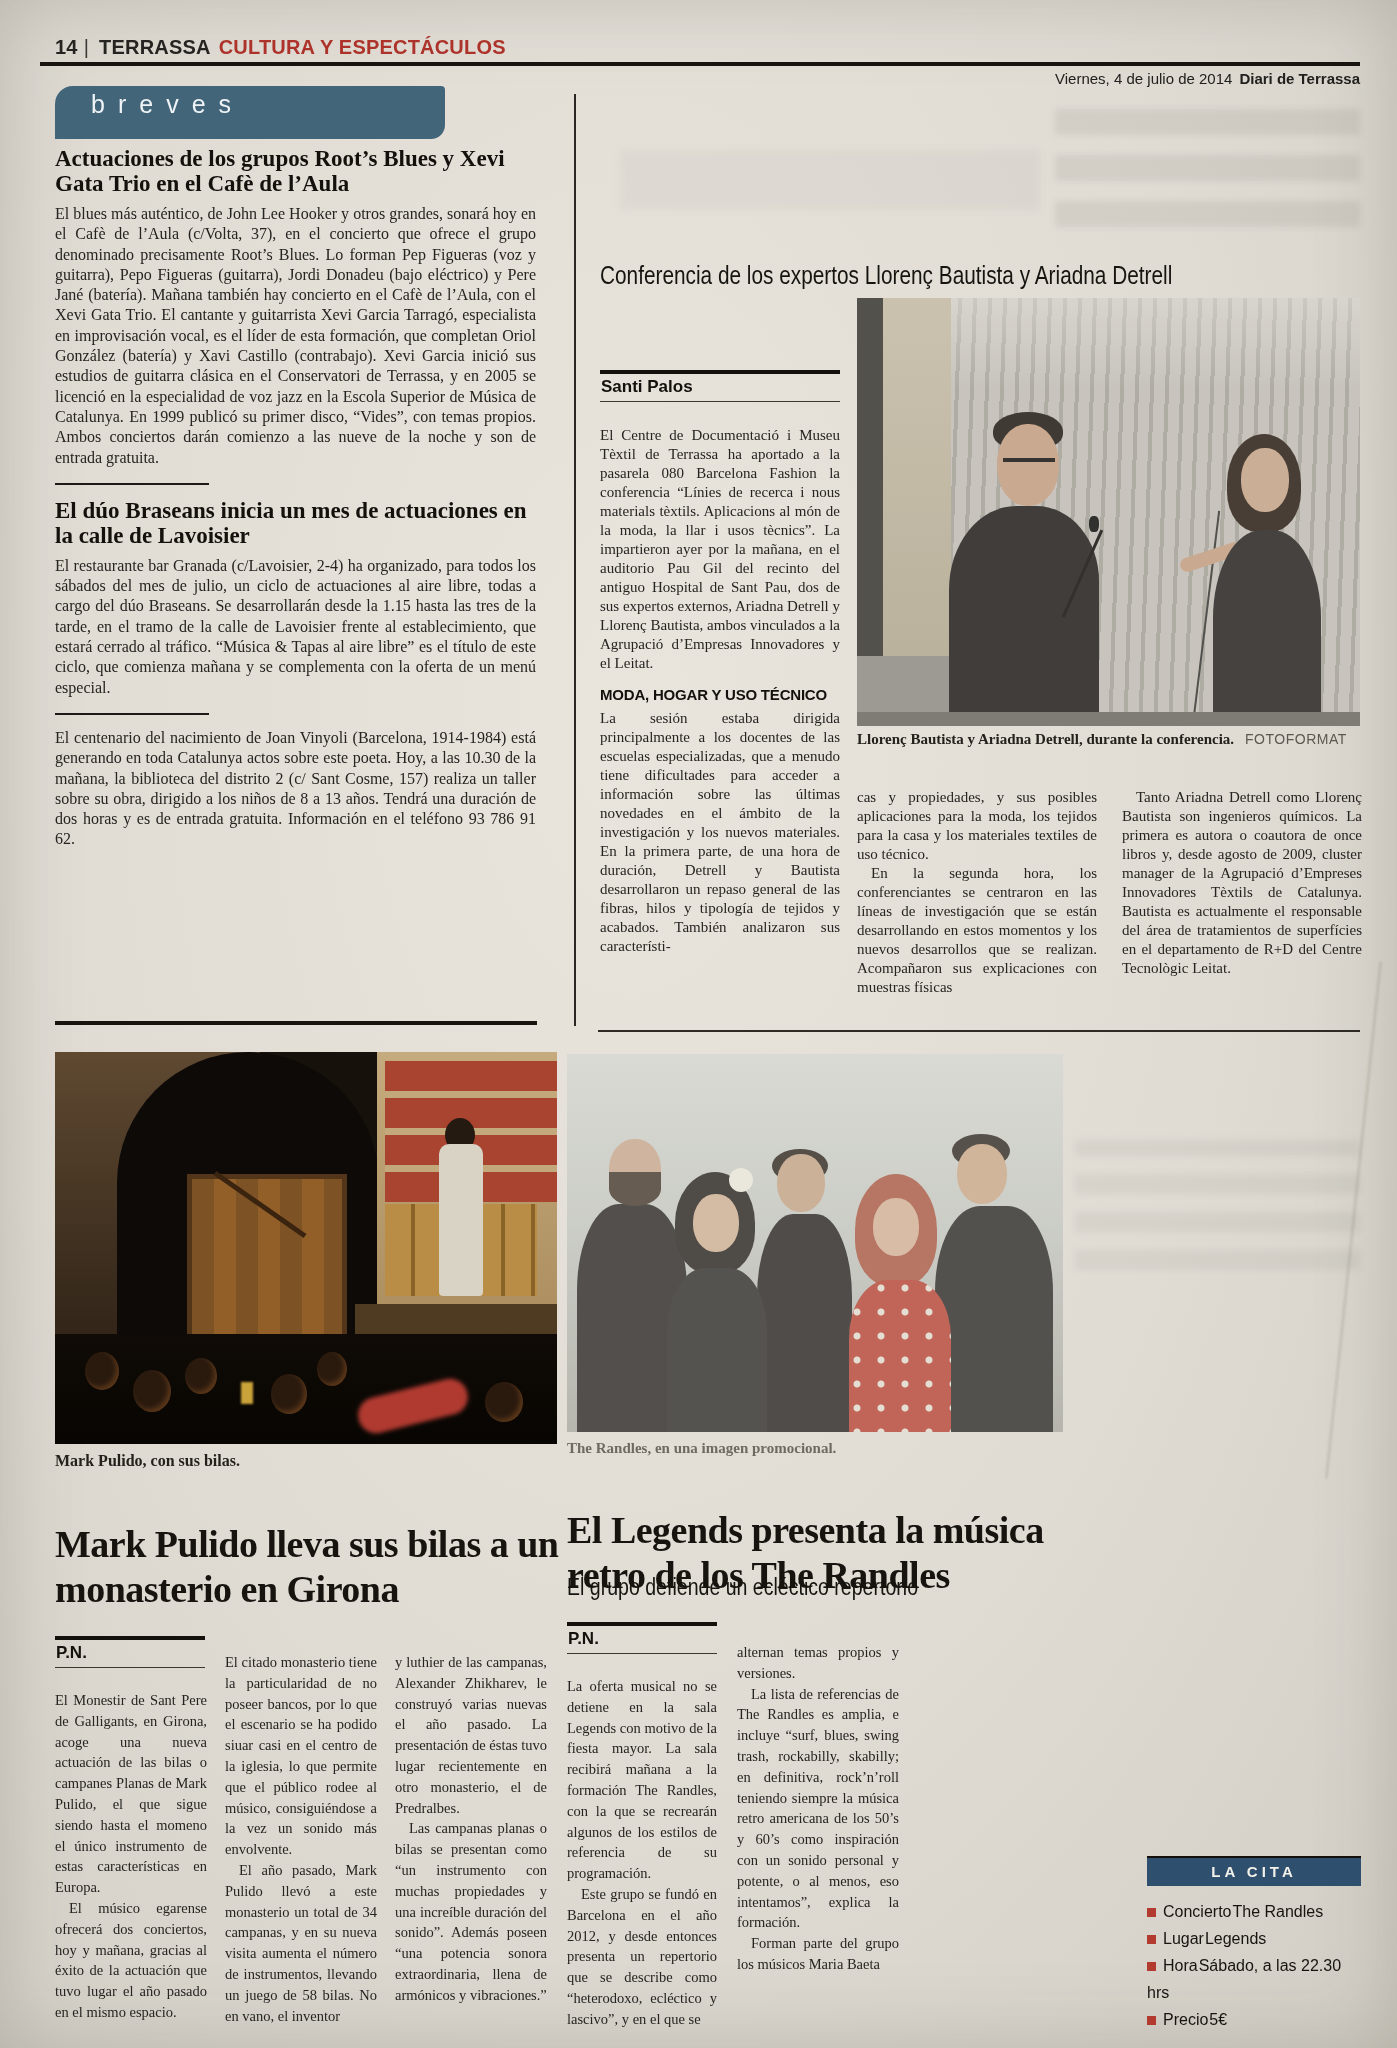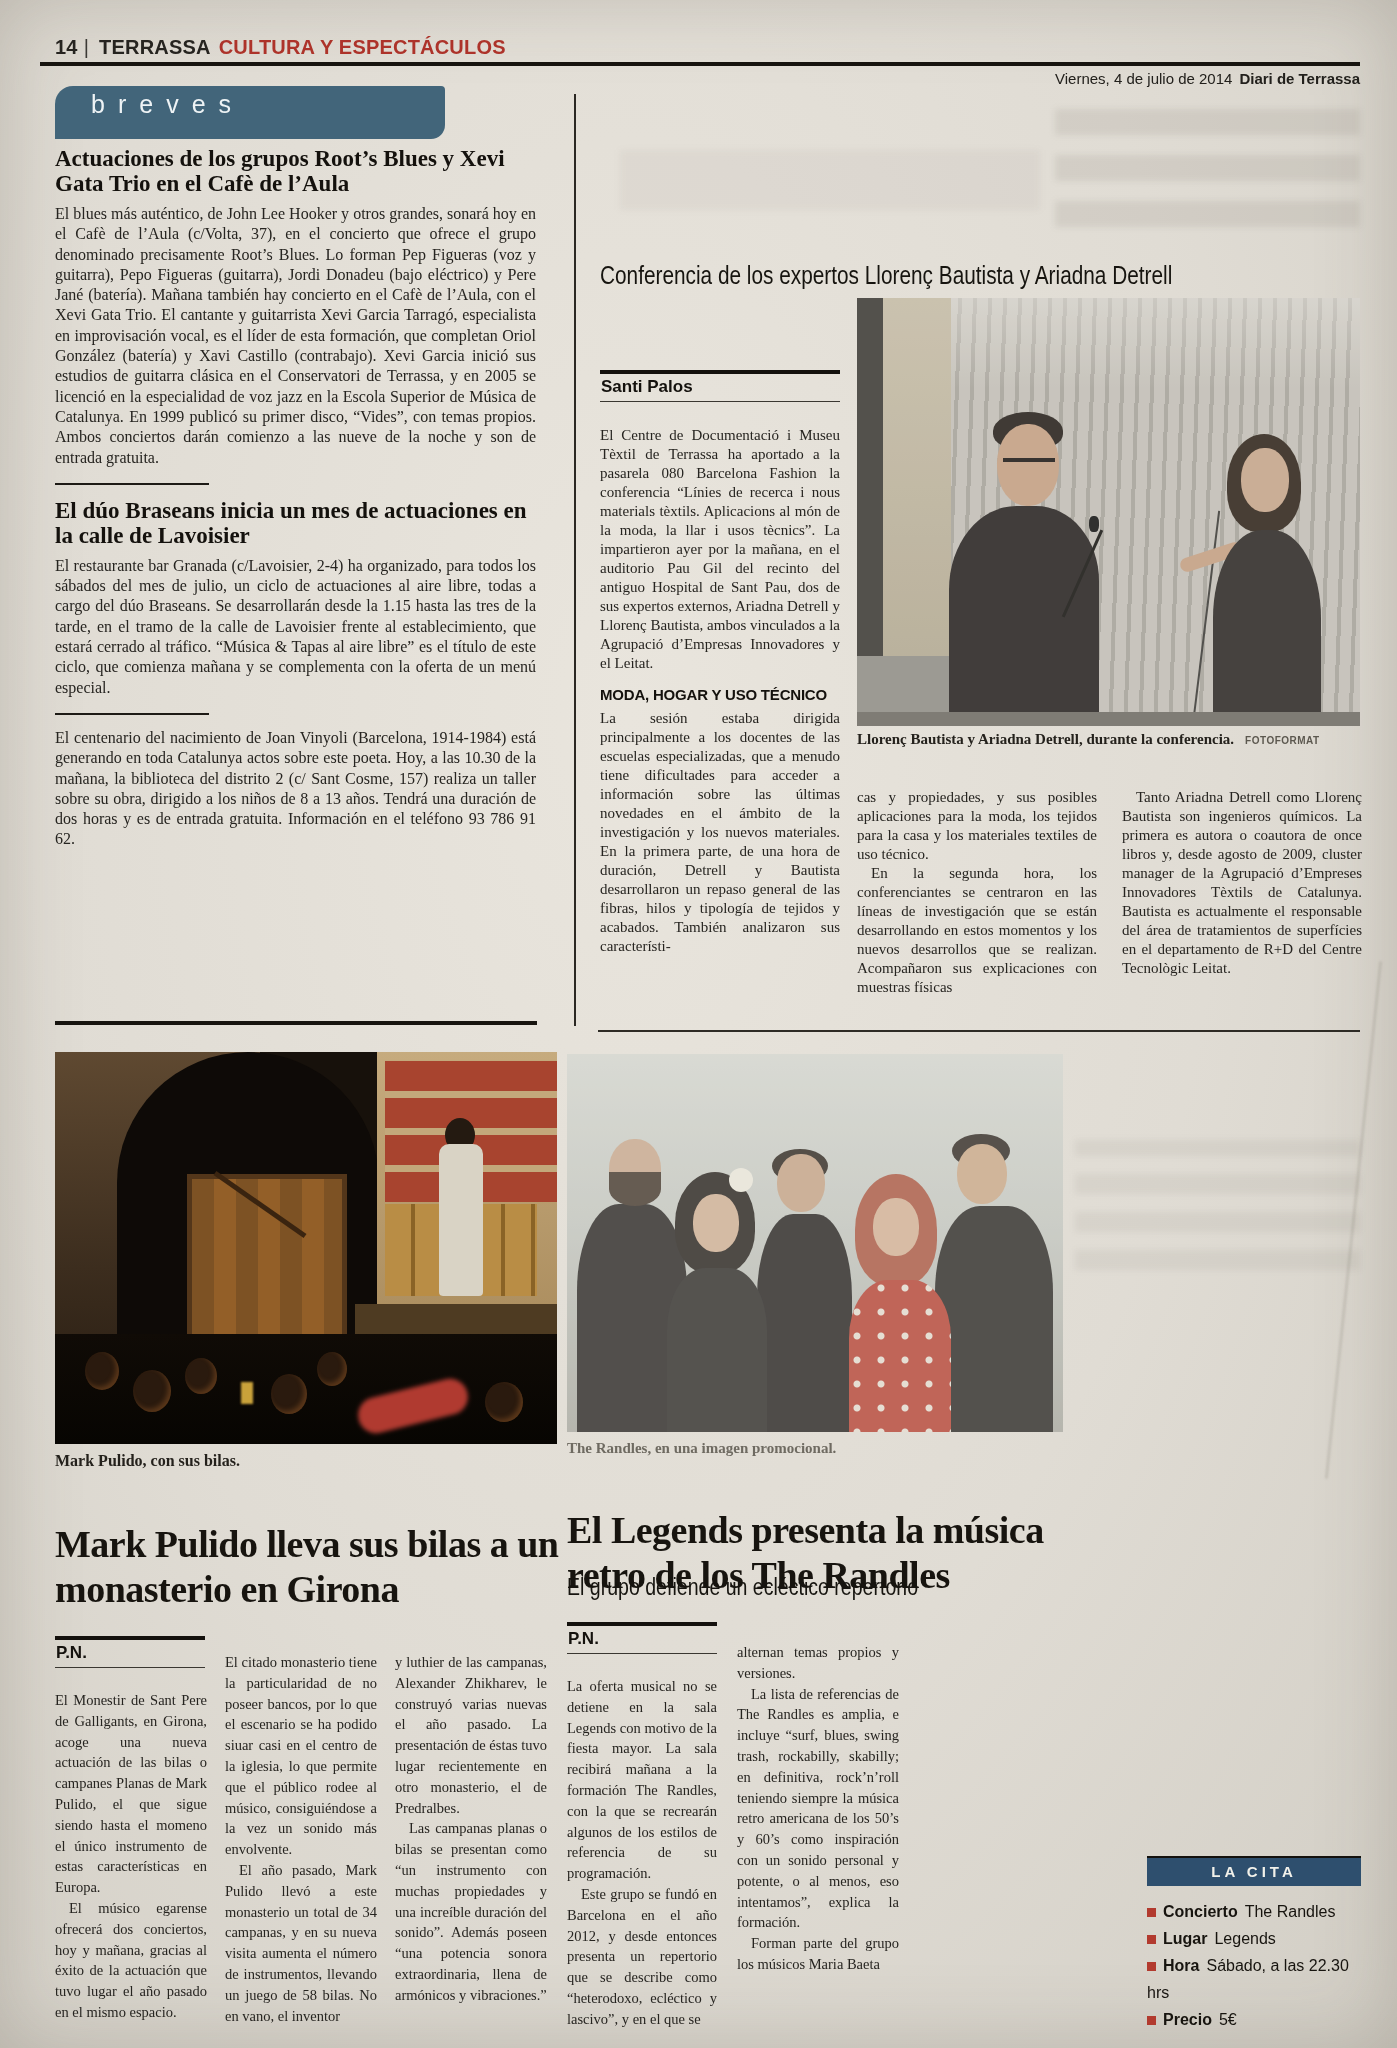--- a/index.html
+++ b/index.html
@@ -48,21 +48,21 @@
   .byline .nm{display:block;font-size:17px;font-weight:bold;padding:3px 0 4px 1px;color:#14110d;}
   .byline .bb{height:1px;background:#3a3731;}
   .m-byline{left:600px;top:370px;width:240px;}
   .mcol{width:240px;font-size:15px;line-height:19px;}
   .m-col1{left:600px;top:426px;}
   .m-col2{left:857px;top:788px;}
   .m-col3{left:1122px;top:788px;}
   .crosshead{font-family:"Liberation Sans",sans-serif;font-size:15px;font-weight:bold;
       color:#14110d;margin:12px 0 5px 0;letter-spacing:-.2px;}
   .caption{font-size:15px;font-weight:bold;color:#24211c;}
-  .caption .credit{font-family:"Liberation Sans",sans-serif;font-size:10px;font-weight:700;
+  .caption .credit{font-family:"Liberation Sans",sans-serif;font-size:14px;font-weight:400;
       color:#5c584f;letter-spacing:.5px;margin-left:4px;padding-left:7px;}
   .m-caption{left:857px;top:731px;width:503px;}
   .sec-rule{left:598px;top:1030px;width:762px;height:2px;background:#2e2b25;}
   
   .photo{overflow:hidden;}
   .ph{position:absolute;}
   
   .conf-bg{left:0;top:0;right:0;bottom:0;
      background:repeating-linear-gradient(92deg,#c6c2ba 0 11px,#a9a59d 11px 15px);}
   .conf-light{left:0;top:0;right:0;height:90px;background:linear-gradient(180deg,rgba(235,232,226,.5),transparent);}
@@ -125,21 +125,21 @@
   .r-c1{left:567px;top:1676px;width:150px;}
   .r-c2{left:737px;top:1642px;width:162px;}
   .r-c3{left:917px;top:1642px;width:168px;}
   
   .cita{left:1147px;top:1856px;width:214px;}
   .cita-bar{height:28px;background:#2e4f6e;border-top:2px solid #14110d;
      text-align:center;line-height:27px;color:#f2f1ea;font-size:15px;font-weight:bold;letter-spacing:4px;}
   .cita-items{margin-top:12px;}
   .cita-item{font-family:"Liberation Sans",sans-serif;font-size:16px;line-height:27px;color:#17140f;}
   .cita-bullet{display:inline-block;width:9px;height:9px;background:#b23a2e;margin-right:7px;}
-  .cita-label{font-weight:bold;margin-right:7px;}
+  .cita-label{font-weight:normal;margin-right:1px;}
   .crease{left:1352px;top:960px;width:3px;height:520px;background:rgba(110,104,92,.18);transform:rotate(6deg);filter:blur(1px);}
 </style>
 </head>
 <body>
 
 <div id="page">
 
   <div class="abs ghost g1"></div>
   <div class="abs ghost g2"></div>
   <div class="abs ghost g3"></div>

